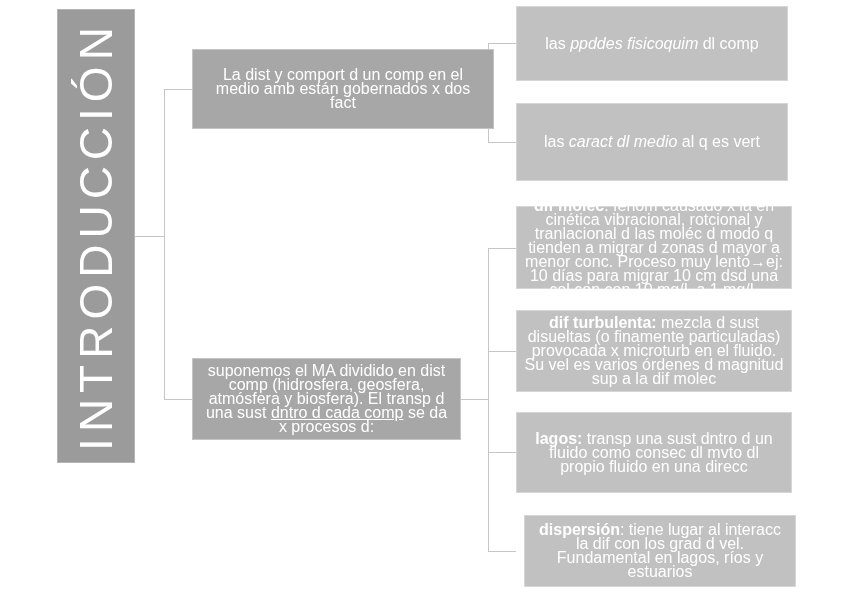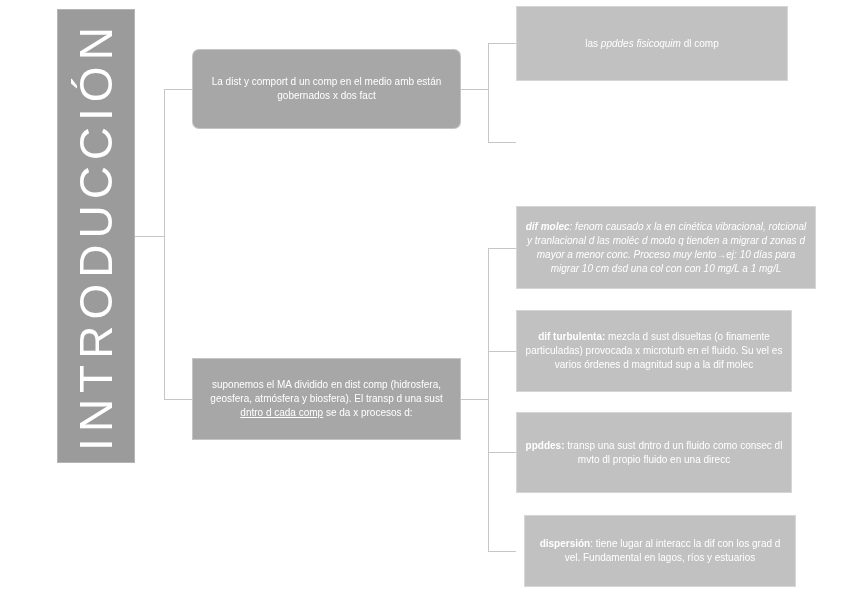--- a/index.html
+++ b/index.html
@@ -9,46 +9,46 @@
     background:#ffffff;
     font-family:"Liberation Sans",sans-serif;
     overflow:hidden;
   }
   .connectors{position:absolute;left:0;top:0;pointer-events:none;}
   .node{
     position:absolute;
     display:flex;align-items:center;justify-content:center;
     text-align:center;
     color:#ffffff;
-    font-size:10px;line-height:14px;
+    font-size:16px;line-height:14px;
     box-sizing:border-box;
     padding:3px 8px;
     border:1px solid rgba(255,255,255,0.35);
   }
   .mid{background:var(--mid-bg,#a7a7a7);}
   .leaf{background:var(--leaf-bg,#c1c1c1);}
   .n-title{
     left:57px;top:9px;width:78px;height:454px;
     background:var(--title-bg,#9b9b9b);
     position:absolute;
     border:1px solid rgba(255,255,255,0.25);
     box-sizing:border-box;
   }
   .title-text{
     position:absolute;left:50%;top:50%;
     transform:translate(-50%,-50%) rotate(-90deg);
     white-space:nowrap;
     color:#ffffff;
     font-size:46px;letter-spacing:6px;font-weight:400;
   }
-  .n-factors{left:192px;top:49px;width:269px;height:80px;border-radius:7px;}
+  .n-factors{left:192px;top:49px;width:302px;height:80px;}
   .n-comp{left:192px;top:358px;width:269px;height:82px;justify-content:flex-end;}
   .n-prop{left:516px;top:6px;width:272px;height:75px;}
   .n-medium{left:516px;top:103px;width:272px;height:78px;}
-  .n-molec{left:516px;top:206px;width:300px;height:83px;padding:3px 5px;font-style:italic;}
+  .n-molec{left:516px;top:206px;width:276px;height:83px;padding:3px 5px;}
   .n-turb{left:516px;top:310px;width:276px;height:82px;padding:16px 5px;}
   .n-adv{left:516px;top:412px;width:276px;height:81px;}
   .n-disp{left:524px;top:515px;width:272px;height:72px;}
   .b{font-weight:700;}
   .i{font-style:italic;}
   .u{text-decoration:underline;}
 </style>
 </head>
 <body>
 
@@ -85,30 +85,33 @@
   </div>
 
   <div class="node mid n-comp">
     <span><span>suponemos el MA dividido en dist comp (hidrosfera, geosfera, atmósfera y biosfera). El transp d una sust </span><span class="u">dntro d cada comp</span><span> se da x procesos d:</span></span>
   </div>
 
   <div class="node leaf n-prop">
     <span><span>las </span><span class="i">ppddes fisicoquim</span><span> dl comp</span></span>
   </div>
 
+  <div class="node leaf n-medium">
+    <span><span>las </span><span class="i">caract dl medio</span><span> al q es vert</span></span>
+  </div>
 
   <div class="node leaf n-molec">
     <span><span class="b">dif molec</span><span>: fenom causado x la en cinética vibracional, rotcional y tranlacional d las moléc d modo q tienden a migrar d zonas d mayor a menor conc. Proceso muy lento→ej: 10 días para migrar 10 cm dsd una col con con 10 mg/L a 1 mg/L</span></span>
   </div>
 
   <div class="node leaf n-turb">
     <span><span class="b">dif turbulenta:</span><span> mezcla d sust disueltas (o finamente particuladas) provocada x microturb en el fluido. Su vel es varios órdenes d magnitud sup a la dif molec</span></span>
   </div>
 
   <div class="node leaf n-adv">
-    <span><span class="b">ppddes:</span><span> transp una sust dntro d un fluido como consec dl mvto dl propio fluido en una direcc</span></span>
+    <span><span class="b">lagos:</span><span> transp una sust dntro d un fluido como consec dl mvto dl propio fluido en una direcc</span></span>
   </div>
 
   <div class="node leaf n-disp">
     <span><span class="b">dispersión</span><span>: tiene lugar al interacc la dif con los grad d vel. Fundamental en lagos, ríos y estuarios</span></span>
   </div>
 
 </div>
 
 </body></html>

